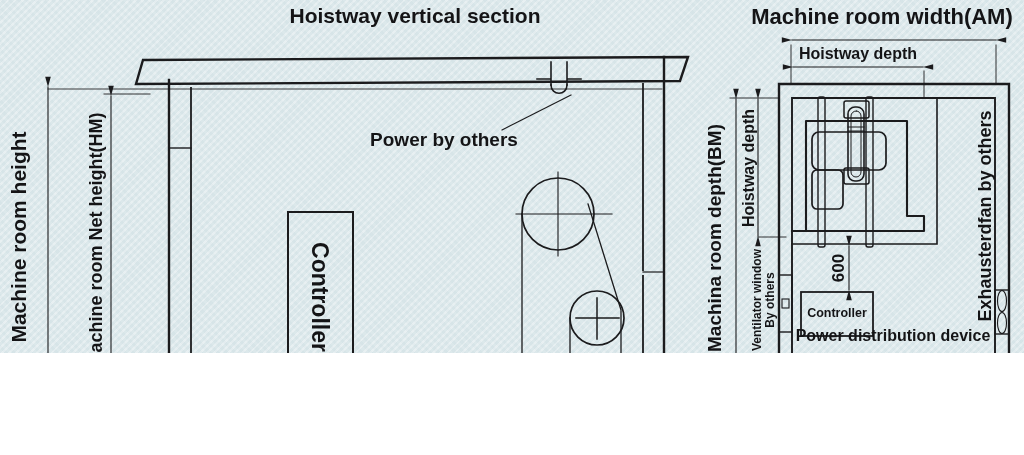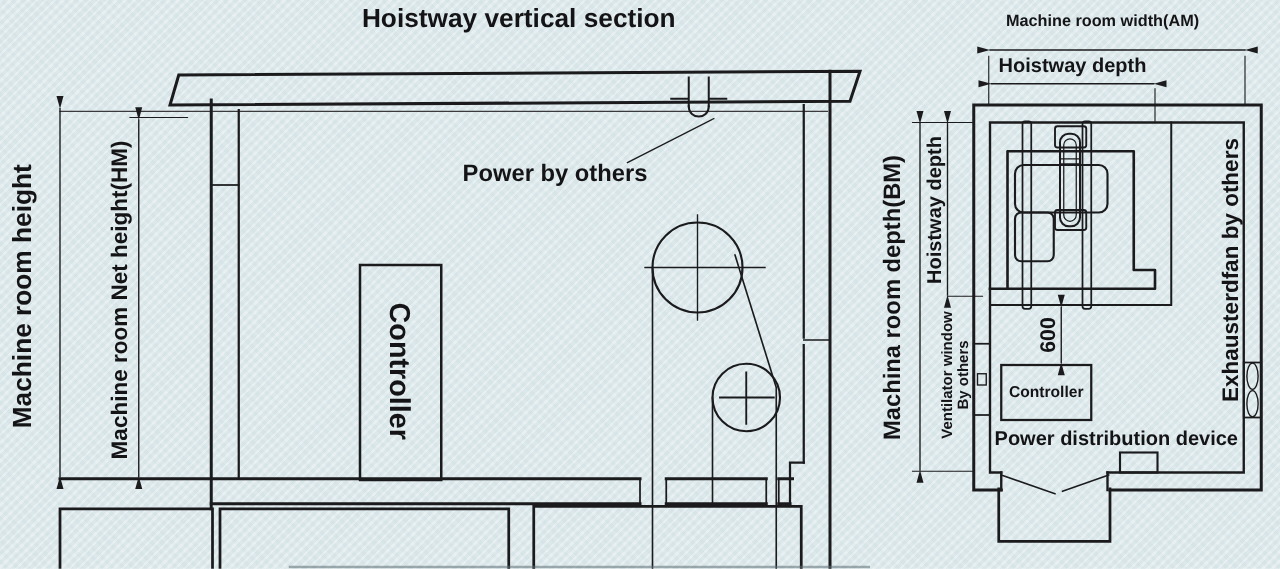--- a/index.html
+++ b/index.html
@@ -1,18 +1,18 @@
 <!DOCTYPE html>
 <html><head>
 <meta charset="utf-8">
 <style>
   html,body{margin:0;padding:0;}
   .stage{
     position:relative;
-    width:1024px;height:455px;
+    width:1024px;height:353px;
     overflow:hidden;
     background-color:#dde9ec;
     background-image:
       repeating-linear-gradient(135deg, rgba(255,255,255,.22) 0 2px, rgba(205,222,226,.25) 2px 5px),
       repeating-linear-gradient(45deg, rgba(255,255,255,.12) 0 3px, rgba(199,216,220,.12) 3px 6px);
     font-family:"Liberation Sans", sans-serif;
   }
   svg{position:absolute;left:0;top:0;}
   .lbl{
     position:absolute;
@@ -147,34 +147,34 @@
   <div class="lbl" style="left:415px;top:16px;font-size:21px;">Hoistway vertical section</div>
 
   <div class="lbl v" style="left:19px;top:237px;font-size:21px;">Machine room height</div>
 
   <div class="lbl v" style="left:96px;top:240px;font-size:18px;">Machine room Net height(HM)</div>
 
   <div class="lbl" style="left:444px;top:140px;font-size:19px;">Power by others</div>
 
   <div class="lbl cw" style="left:320px;top:297px;font-size:23px;">Controller</div>
 
-  <div class="lbl" style="left:882px;top:17px;font-size:13px;">Machine room width(AM)</div>
+  <div class="lbl" style="left:882px;top:17px;font-size:22px;">Machine room width(AM)</div>
 
   <div class="lbl" style="left:858px;top:54px;font-size:16px;">Hoistway depth</div>
 
   <div class="lbl v" style="left:715px;top:238px;font-size:19px;">Machina room depth(BM)</div>
 
   <div class="lbl v" style="left:749px;top:168px;font-size:16px;">Hoistway depth</div>
 
   <div class="lbl v" style="left:764px;top:300px;font-size:12px;">
     <div>Ventilator window</div>
     <div>By others</div>
   </div>
 
   <div class="lbl v" style="left:839px;top:268px;font-size:17px;">600</div>
 
   <div class="lbl" style="left:837px;top:314px;font-size:12.5px;">Controller</div>
 
-  <div class="lbl" style="left:893px;top:352px;font-size:16px;">Power distribution device</div>
+  <div class="lbl" style="left:893px;top:336px;font-size:16px;">Power distribution device</div>
 
   <div class="lbl v" style="left:985px;top:216px;font-size:18px;">Exhausterdfan by others</div>
 
 </div>
 
 </body></html>

